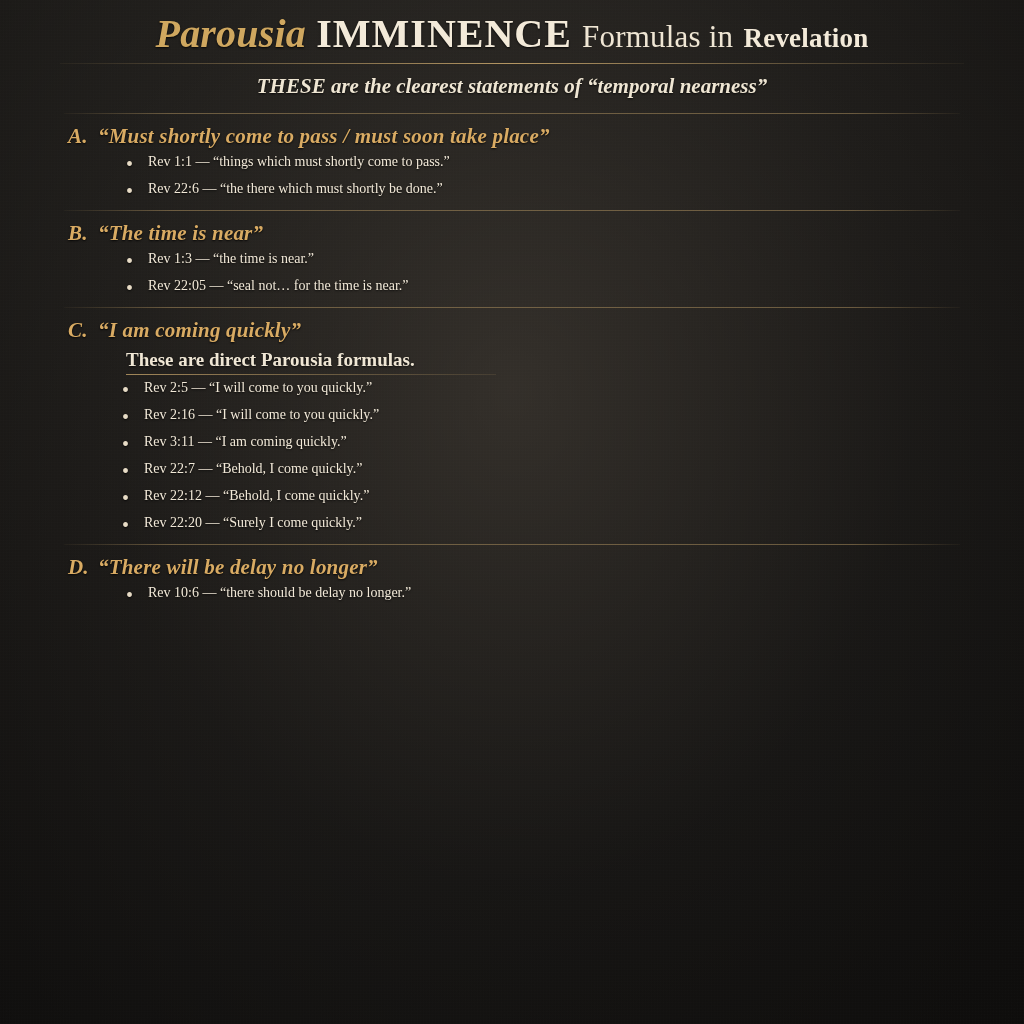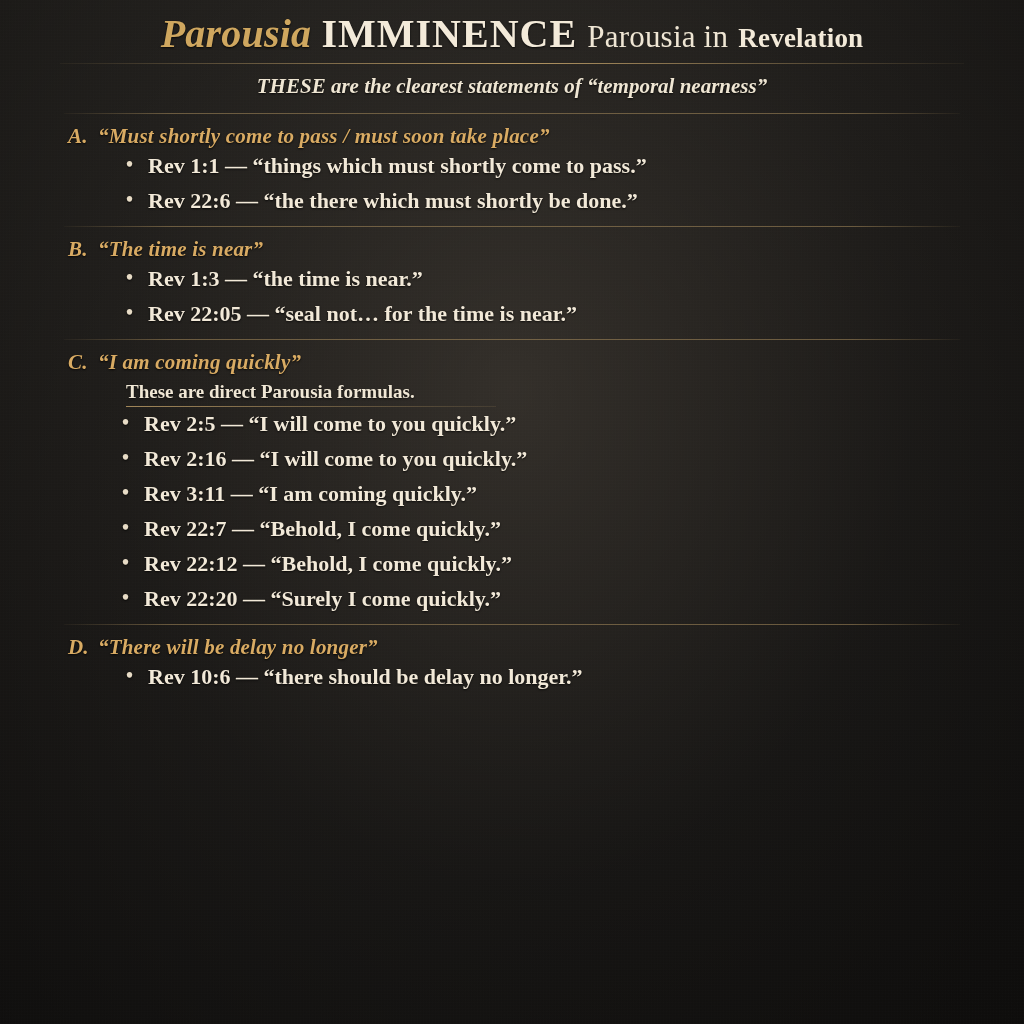--- a/index.html
+++ b/index.html
@@ -127,22 +127,22 @@
     list-style: none;
     margin: 6px 0 0 0;
     padding: 0 0 0 58px;
   }
   ul.items.tight {
     padding-left: 54px;
   }
   ul.items li {
     position: relative;
     color: #f2e9d8;
-    font-size: 22px;
-    font-weight: bold;
+    font-size: 14px;
+    font-weight: normal;
     line-height: 1.0;
     padding: 0 0 0 22px;
     margin-bottom: 13px;
     text-shadow: 0 1px 2px rgba(0,0,0,0.75);
     white-space: nowrap;
   }
   ul.items li::before {
     content: "\2022";
     position: absolute;
     left: 0;
@@ -155,21 +155,21 @@
 <body>
 
 <div class="slide">
   <div class="grain"></div>
 
   <div class="content">
 
     <div class="title">
       <span class="gold">Parousia</span>
       <span class="cream-big">IMMINENCE</span>
-      <span class="cream-small">Parousia in</span>
+      <span class="cream-small">Formulas in</span>
       <span class="cream-mid">Revelation</span>
     </div>
     <div class="title-rule"></div>
 
     <div class="subtitle">THESE are the clearest statements of “temporal nearness”</div>
 
     <div class="section-rule"></div>
     <div class="section">
       <div class="section-head">
         <span class="letter">A.</span><span>“Must shortly come to pass / must soon take place”</span>

